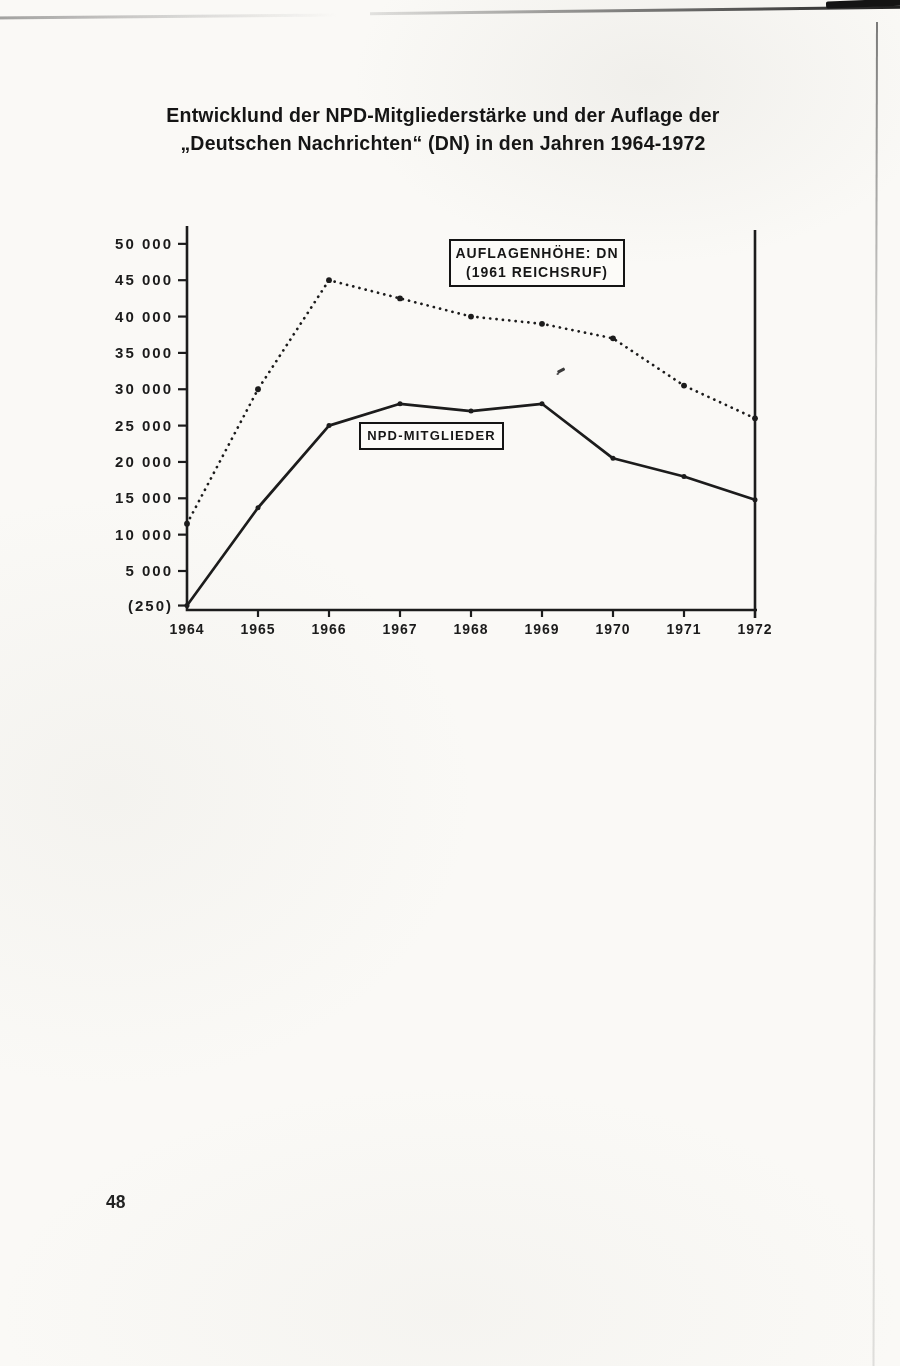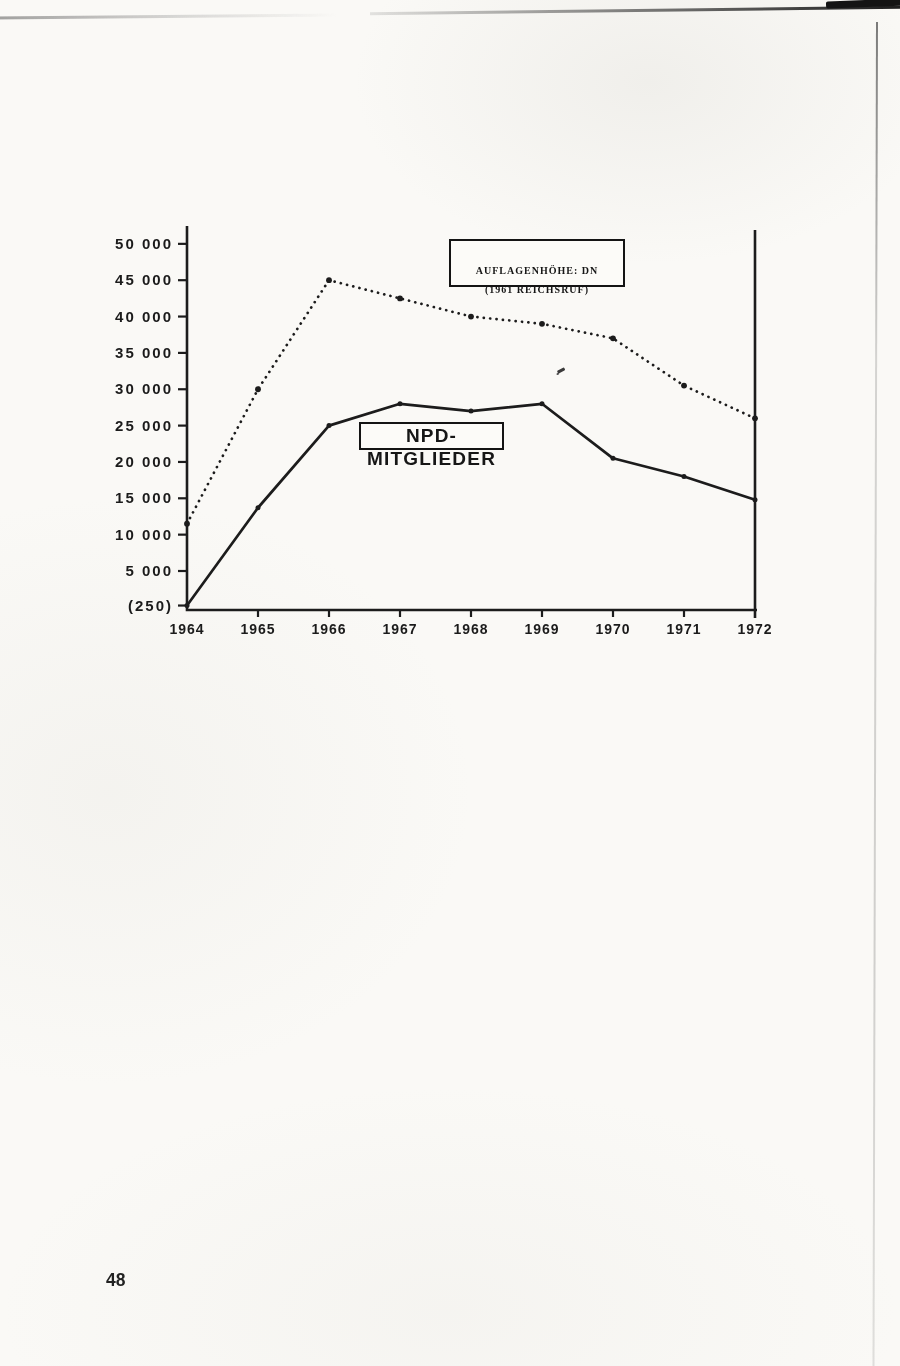--- a/index.html
+++ b/index.html
@@ -32,39 +32,41 @@
   .chart svg{position:absolute;left:0;top:0;}
   .axis{stroke:#1c1c1c;stroke-width:2.6;fill:none;}
   .tick{stroke:#1c1c1c;stroke-width:2.2;}
   .line-solid{stroke:#1c1c1c;stroke-width:2.7;fill:none;stroke-linejoin:round;}
   .line-dotted{stroke:#1c1c1c;stroke-width:2.7;fill:none;stroke-dasharray:.1 6.3;stroke-linecap:round;}
   .dot{fill:#1c1c1c;}
   .ytick{font:700 15px "Liberation Sans",sans-serif;letter-spacing:2px;fill:#1b1b1b;text-anchor:end;}
   .xtick{font:700 14px "Liberation Sans",sans-serif;letter-spacing:1px;fill:#1b1b1b;text-anchor:middle;}
   .label-box{position:absolute;box-sizing:border-box;border:2.5px solid #141414;background:rgba(252,251,248,.95);
     text-align:center;font-weight:700;color:#161616;}
-  .box-auflage{left:349px;top:26px;width:176px;height:48px;font-size:10px;letter-spacing:1px;line-height:19px;padding-top:20px;font-family:Liberation Serif, serif;}
-  .box-npd{left:259px;top:209px;width:145px;height:28px;font-size:19px;letter-spacing:1.2px;line-height:23px;}
+  .box-auflage{left:349px;top:26px;width:176px;height:48px;font-size:14px;letter-spacing:1px;line-height:19px;padding-top:3px;}
+  .box-npd{left:259px;top:209px;width:145px;height:28px;font-size:13px;letter-spacing:1.2px;line-height:23px;}
   .speckle{position:absolute;left:457px;top:156px;width:8px;height:2.5px;background:#3a3a3a;
     transform:rotate(-28deg);border-radius:1px;}
   .speckle:after{content:"";position:absolute;left:-2px;top:2px;width:3px;height:2px;background:#555;border-radius:50%;}
   
-  .pagenum{position:absolute;left:106px;top:1270px;font-size:17.5px;font-weight:600;color:#222;}
+  .pagenum{position:absolute;left:106px;top:1192px;font-size:17.5px;font-weight:600;color:#222;}
 </style>
 </head>
 <body>
 
 <div class="page">
 
   <div class="artifact art-top-left"></div>
   <div class="artifact art-top-right"></div>
   <div class="artifact art-top-corner"></div>
   <div class="artifact art-edge"></div>
 
   <div class="title">
+    <div>Entwicklund der NPD-Mitgliederstärke und der Auflage der</div>
+    <div>„Deutschen Nachrichten“ (DN) in den Jahren 1964-1972</div>
   </div>
 
   <div class="chart">
     <svg id="chart-svg" width="690" height="440" viewBox="0 0 690 440">
         <path d="M87 13 V397 H657 M655 17 V405" class="axis"></path>
         <line x1="78" y1="30.850000000000023" x2="87" y2="30.850000000000023" class="tick"></line>
         <text x="73" y="35.85000000000002" class="ytick">50 000</text>
         <line x1="78" y1="67.19999999999999" x2="87" y2="67.19999999999999" class="tick"></line>
         <text x="73" y="72.19999999999999" class="ytick">45 000</text>
         <line x1="78" y1="103.55000000000001" x2="87" y2="103.55000000000001" class="tick"></line>

